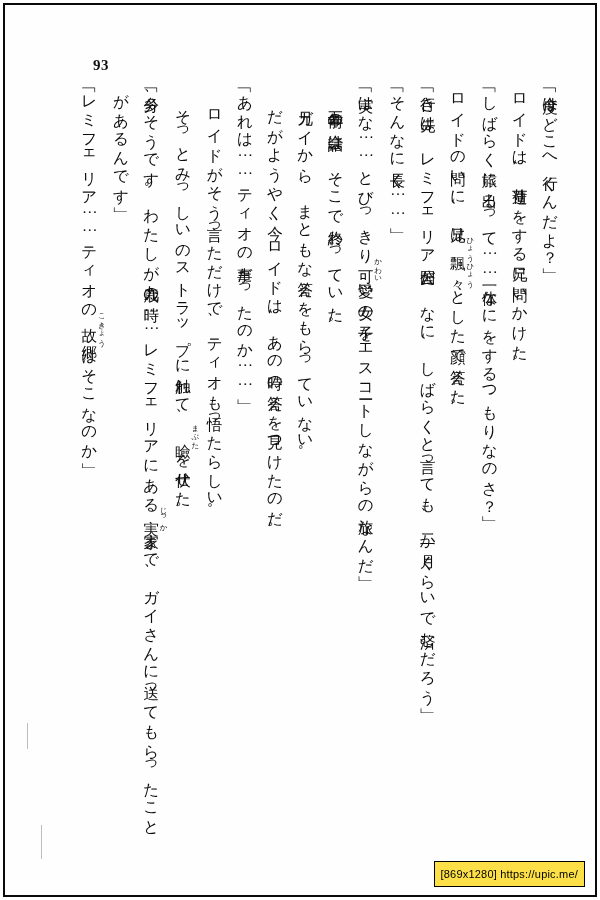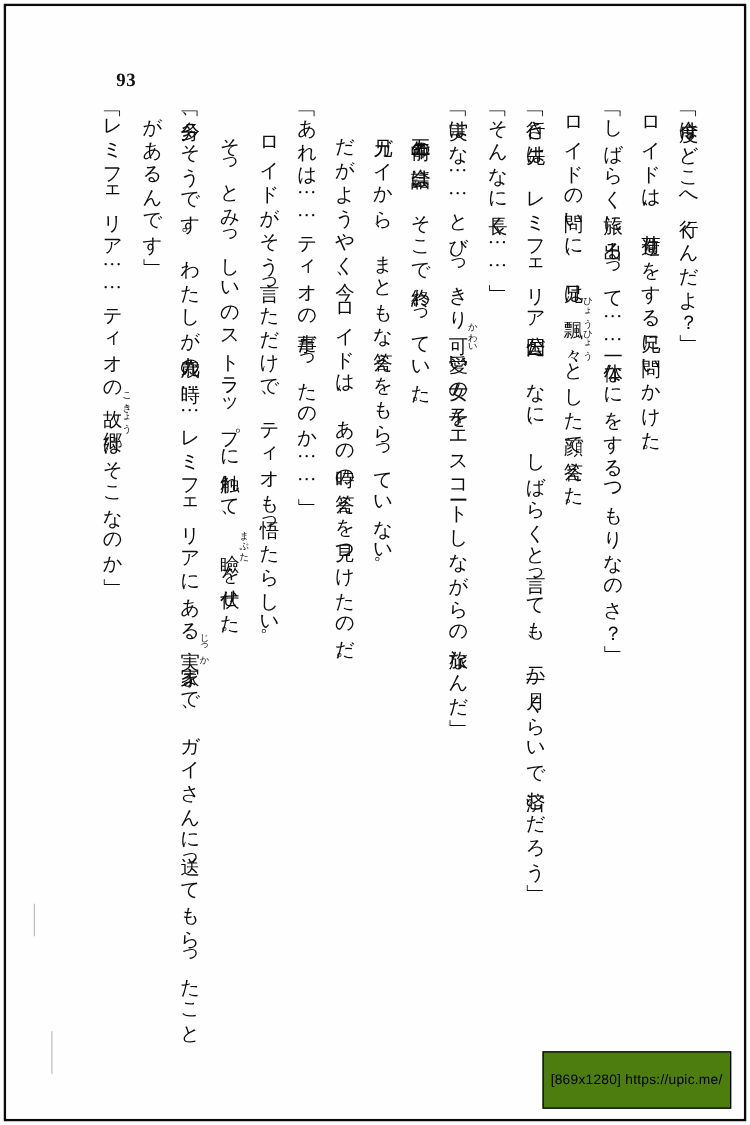--- a/index.html
+++ b/index.html
@@ -102,25 +102,25 @@
   }
   #mark-a { left: 22px; top: 718px; height: 26px; }
   #mark-b { left: 36px; top: 820px; height: 34px; }
 
   
   #watermark {
     position: absolute;
     right: 10px;
     bottom: 8px;
     border: 1px solid #000;
-    background: #4d7c0f;
+    background: #fde047;
     color: #000;
     font-family: "Liberation Sans", sans-serif;
     font-size: 11px;
-    padding: 16px 6px;
+    padding: 6px 6px;
     letter-spacing: 0.2px;
     white-space: nowrap;
   }
 </style>
 </head>
 <body>
 
 <div id="page">
   <div id="page-frame"></div>
 

